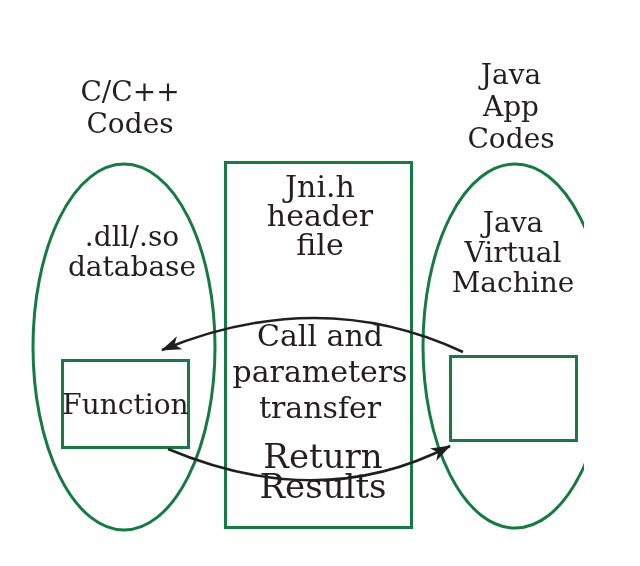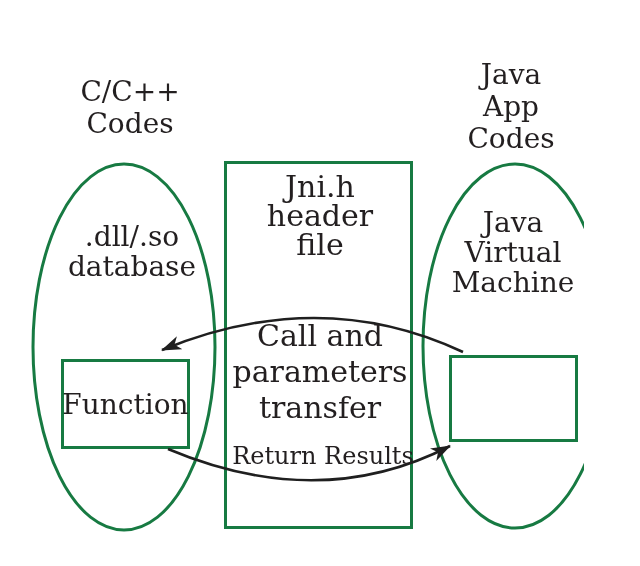--- a/index.html
+++ b/index.html
@@ -31,21 +31,21 @@
     position: absolute;
     text-align: center;
     white-space: pre-line;
     color: var(--text);
   }
   .label-header   { font-size: 28px; line-height: 32px; }
   .label-dll      { font-size: 28px; line-height: 30px; }
   .label-jnih     { font-size: 30px; line-height: 29px; }
   .label-jvm      { font-size: 28px; line-height: 30px; }
   .label-call     { font-size: 30px; line-height: 36px; }
-  .label-return   { font-size: 24px; line-height: 30px; }
+  .label-return   { font-size: 34px; line-height: 30px; }
   .box-label {
     position: absolute;
     display: flex;
     align-items: center;
     justify-content: center;
     text-align: center;
     white-space: pre-line;
     font-size: 28px;
     line-height: 31px;
     color: var(--text);

